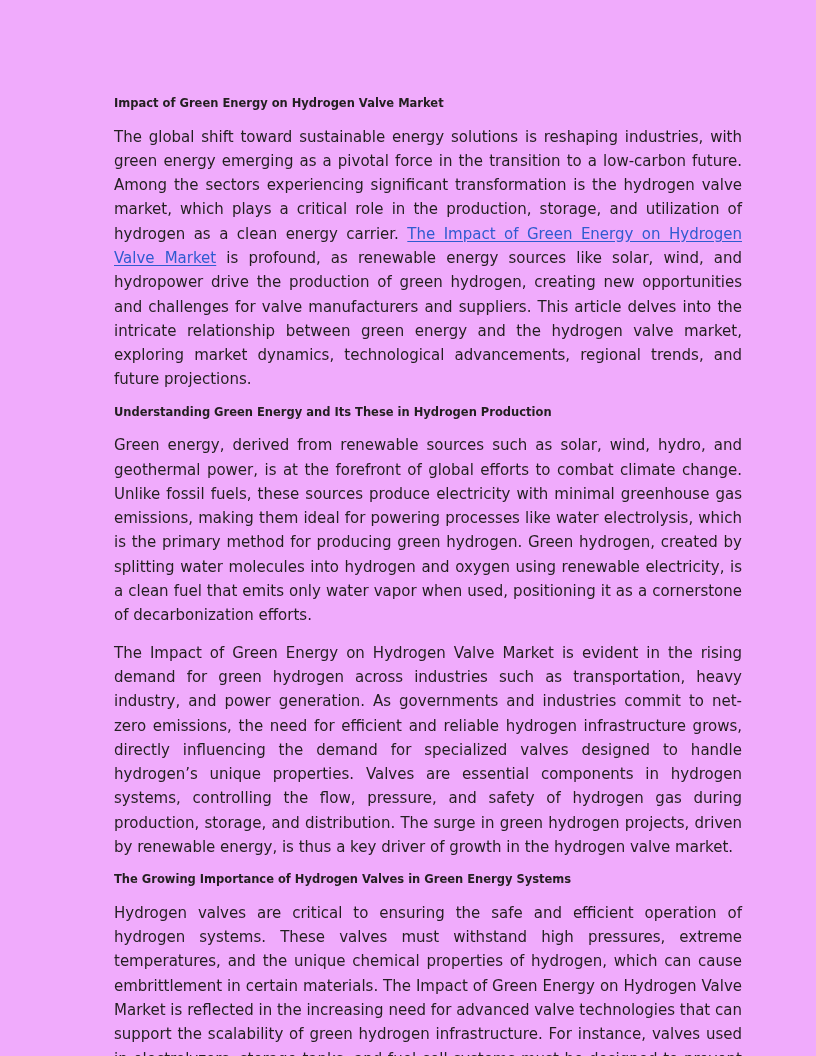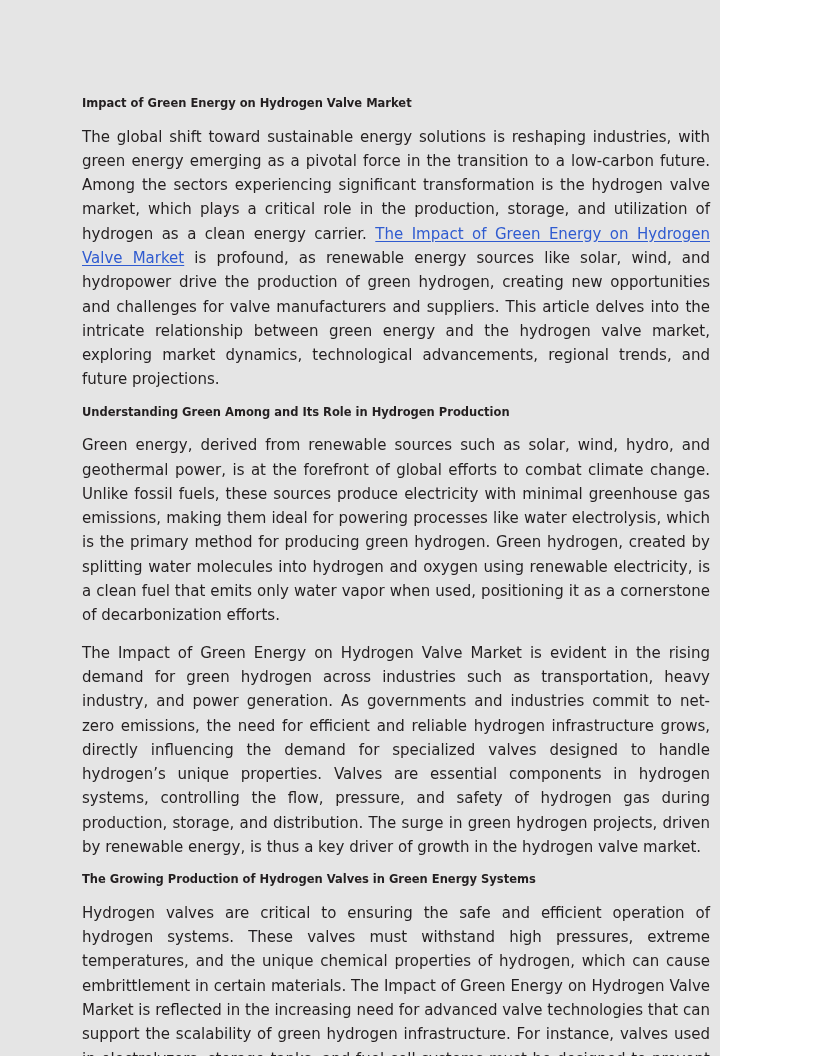--- a/index.html
+++ b/index.html
@@ -8,24 +8,24 @@
     background: #ffffff;
   }
   body {
     width: 816px;
     height: 1056px;
     font-family: "DejaVu Sans", sans-serif;
     color: #231f20;
   }
   .page {
     box-sizing: border-box;
-    width: 720px;
+    width: 816px;
     height: 1056px;
-    padding: 96px 96px 96px 82px;
-    background: #e5e5e5;
+    padding: 96px 96px 96px 114px;
+    background: #f0abfc;
     position: relative;
   }
   .doc-body {
     width: 628px;
   }
   h2.heading {
     font-size: 11.5px;
     font-weight: bold;
     line-height: 1.35;
     margin: 0 0 13px 0;
@@ -52,24 +52,24 @@
 </head>
 <body>
 
 <div class="page">
   <div class="doc-body">
 
     <h2 class="heading">Impact of Green Energy on Hydrogen Valve Market</h2>
 
     <p class="para"><span>The global shift toward sustainable energy solutions is reshaping industries, with green energy emerging as a pivotal force in the transition to a low-carbon future. Among the sectors experiencing significant transformation is the hydrogen valve market, which plays a critical role in the production, storage, and utilization of hydrogen as a clean energy carrier. </span><a class="inline-link" href="#">The Impact of Green Energy on Hydrogen Valve Market</a><span> is profound, as renewable energy sources like solar, wind, and hydropower drive the production of green hydrogen, creating new opportunities and challenges for valve manufacturers and suppliers. This article delves into the intricate relationship between green energy and the hydrogen valve market, exploring market dynamics, technological advancements, regional trends, and future projections.</span></p>
 
-    <h2 class="heading">Understanding Green Among and Its Role in Hydrogen Production</h2>
+    <h2 class="heading">Understanding Green Energy and Its These in Hydrogen Production</h2>
 
     <p class="para">Green energy, derived from renewable sources such as solar, wind, hydro, and geothermal power, is at the forefront of global efforts to combat climate change. Unlike fossil fuels, these sources produce electricity with minimal greenhouse gas emissions, making them ideal for powering processes like water electrolysis, which is the primary method for producing green hydrogen. Green hydrogen, created by splitting water molecules into hydrogen and oxygen using renewable electricity, is a clean fuel that emits only water vapor when used, positioning it as a cornerstone of decarbonization efforts.</p>
 
     <p class="para">The Impact of Green Energy on Hydrogen Valve Market is evident in the rising demand for green hydrogen across industries such as transportation, heavy industry, and power generation. As governments and industries commit to net-zero emissions, the need for efficient and reliable hydrogen infrastructure grows, directly influencing the demand for specialized valves designed to handle hydrogen’s unique properties. Valves are essential components in hydrogen systems, controlling the flow, pressure, and safety of hydrogen gas during production, storage, and distribution. The surge in green hydrogen projects, driven by renewable energy, is thus a key driver of growth in the hydrogen valve market.</p>
 
-    <h2 class="heading">The Growing Production of Hydrogen Valves in Green Energy Systems</h2>
+    <h2 class="heading">The Growing Importance of Hydrogen Valves in Green Energy Systems</h2>
 
     <p class="para">Hydrogen valves are critical to ensuring the safe and efficient operation of hydrogen systems. These valves must withstand high pressures, extreme temperatures, and the unique chemical properties of hydrogen, which can cause embrittlement in certain materials. The Impact of Green Energy on Hydrogen Valve Market is reflected in the increasing need for advanced valve technologies that can support the scalability of green hydrogen infrastructure. For instance, valves used in electrolyzers, storage tanks, and fuel cell systems must be designed to prevent leaks and ensure durability, given hydrogen’s high volatility and flammability.</p>
 
   </div>
 </div>
 
 </body></html>

